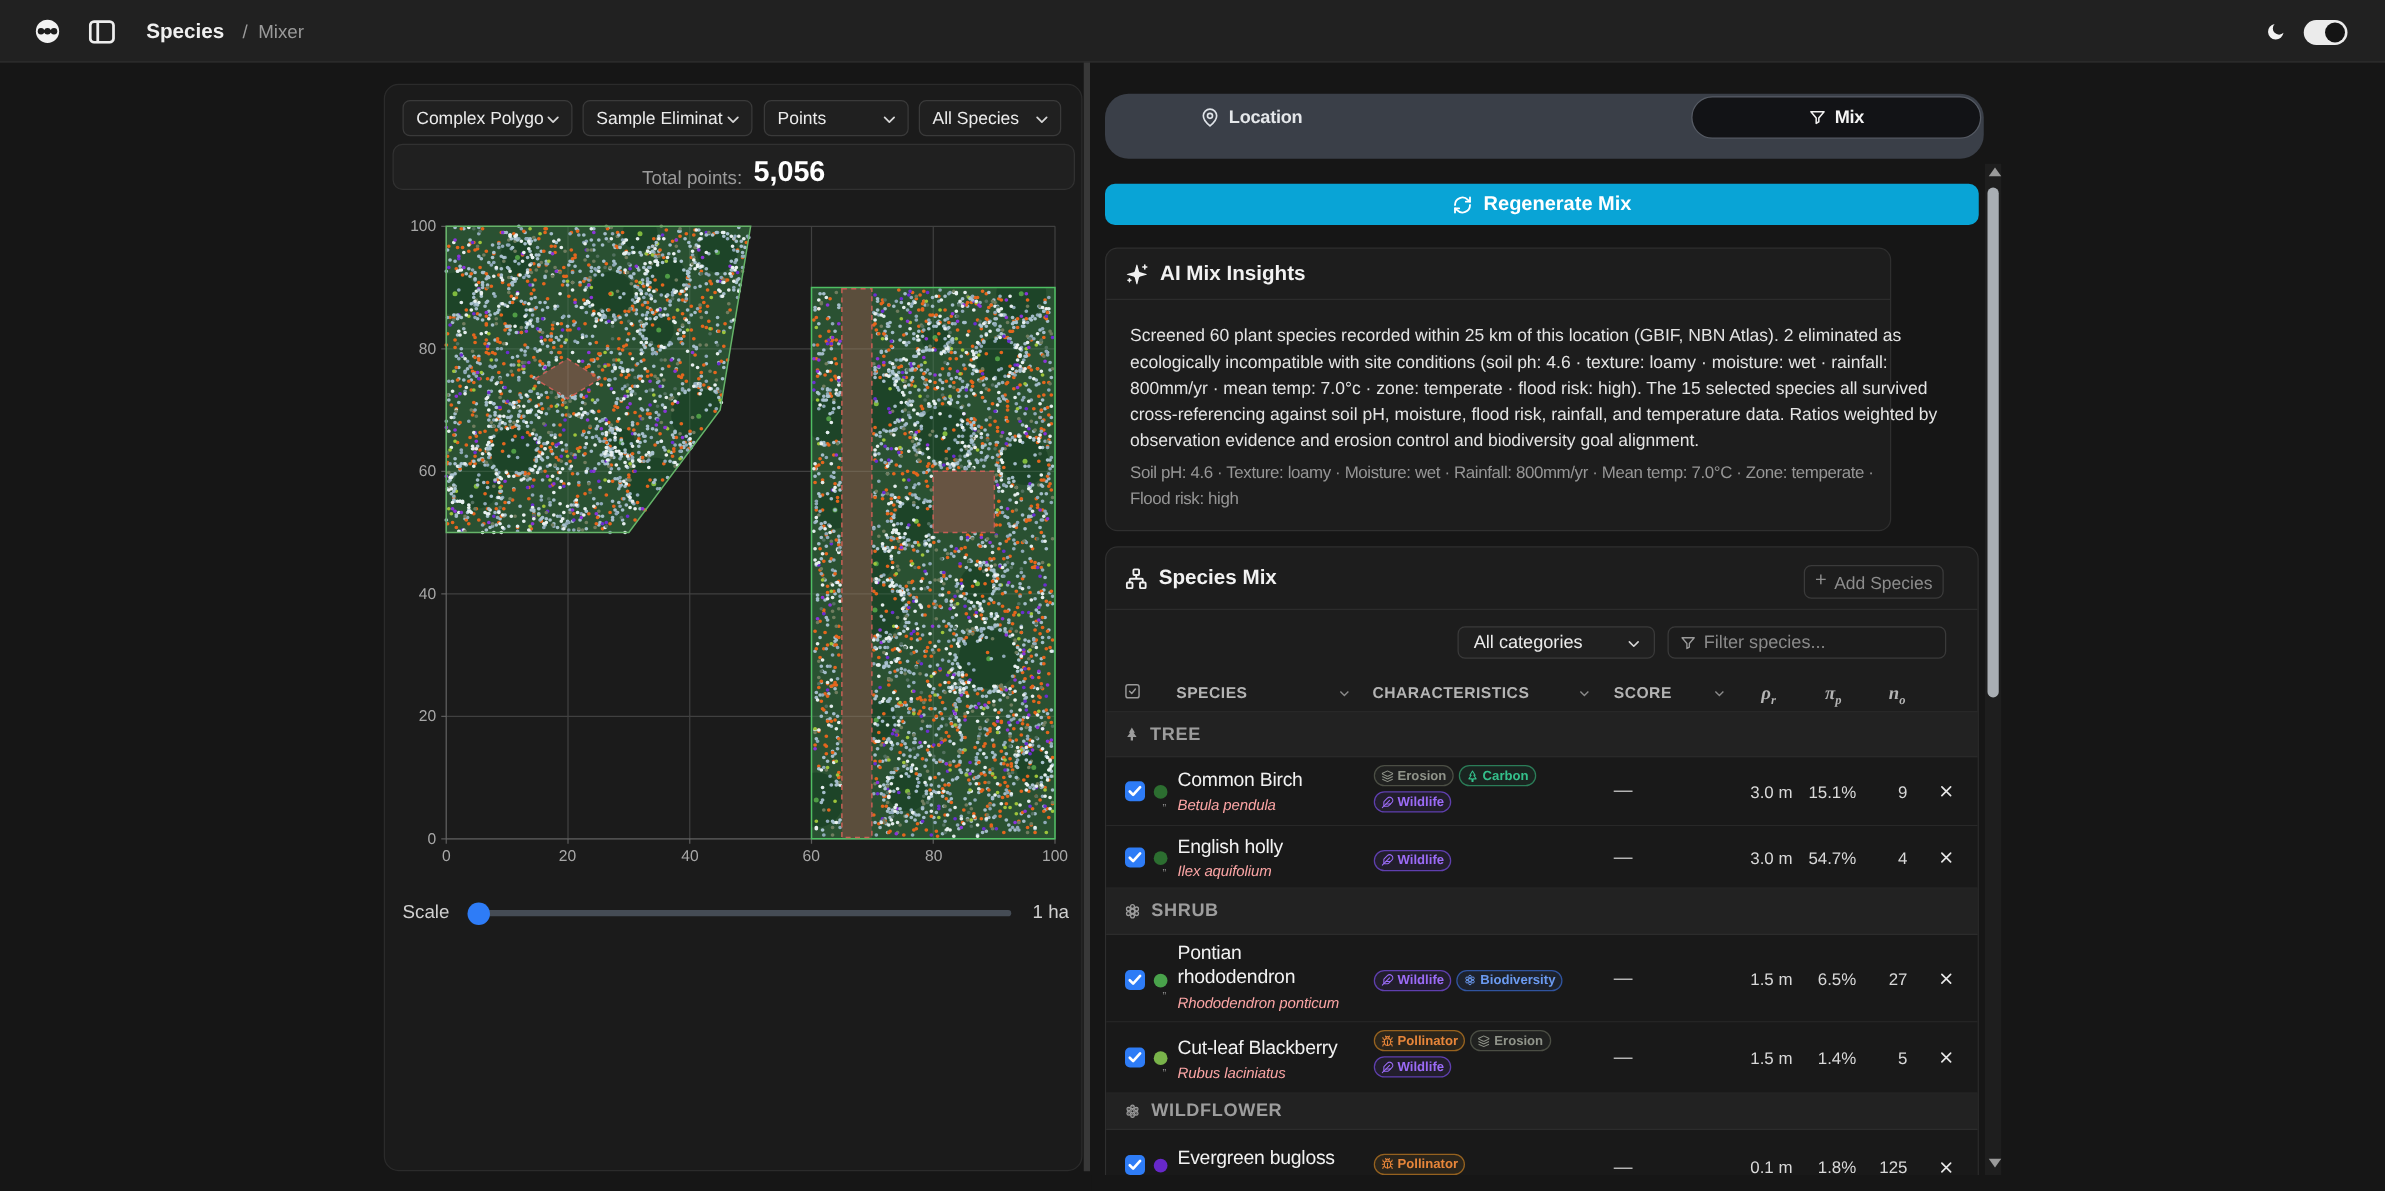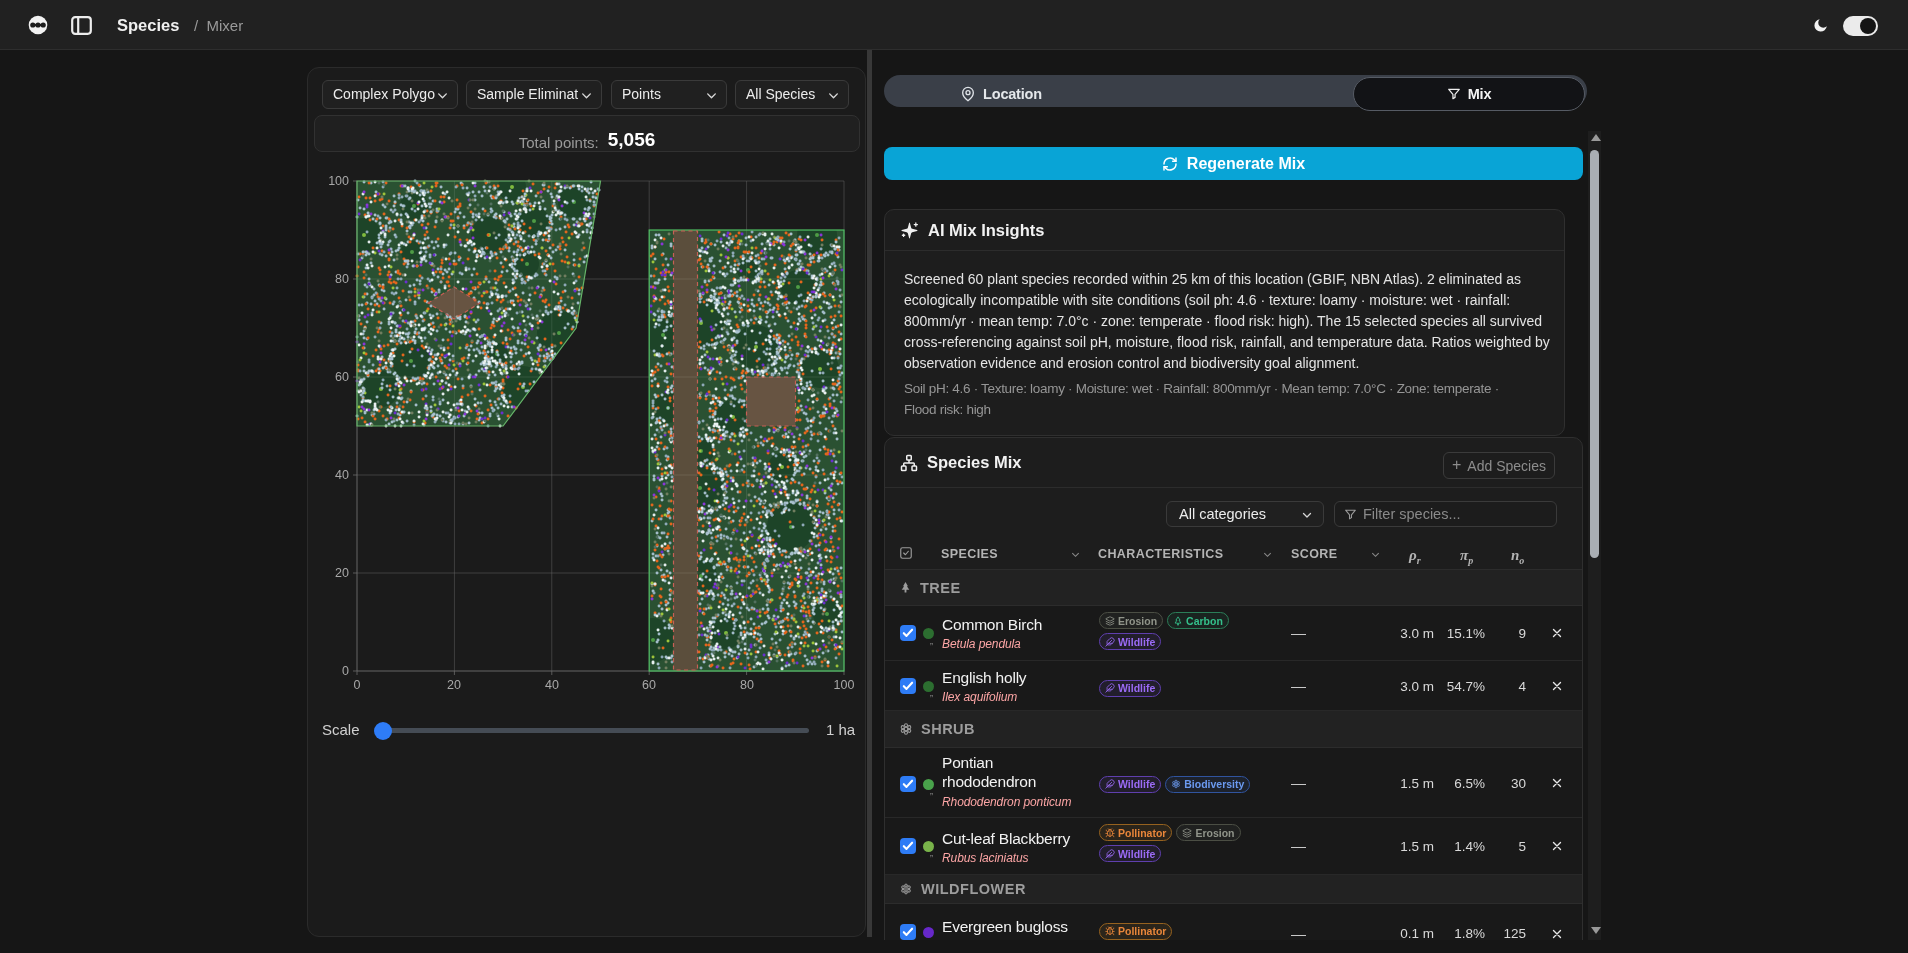--- a/index.html
+++ b/index.html
@@ -11,26 +11,26 @@
 #leftcard { position:absolute; left:307px; top:67px; width:559px; height:870px;
   background:#1b1b1b; border:1px solid #2b2b2b; border-radius:12px; }
 .dd { position:absolute; height:29px; background:#202020; border:1px solid #3a3a3a;
   border-radius:6px; color:#ececec; font-size:14px; line-height:27px;
   padding-left:10px; padding-right:26px; white-space:nowrap; overflow:hidden; }
 .dd svg { position:absolute; right:8px; top:8px; }
 #totalbar { position:absolute; left:314px; top:115px; width:546px; height:37px;
   background:#202020; border:1px solid #313131; border-radius:8px;
   display:flex; align-items:flex-end; justify-content:center; }
 #totalbar .lbl { color:#9a9a9a; font-size:15px; }
-#totalbar .val { color:#ffffff; font-size:19px; font-weight:bold; margin-left:9px; }
+#totalbar .val { color:#ffffff; font-size:23px; font-weight:bold; margin-left:9px; }
 .chart { position:absolute; left:300px; top:160px; }
 .tick { fill:#a8a8a8; font-size:12.5px; font-family:"Liberation Sans",sans-serif; }
 #scalerow { position:absolute; left:307px; top:716px; width:559px; height:30px; }
 #divider { position:absolute; left:867px; top:50px; width:5px; height:887px; background:#383838; }
-#tabbar { position:absolute; left:884px; top:75px; width:703px; height:32px;
+#tabbar { position:absolute; left:884px; top:75px; width:703px; height:52px;
   border-radius:19px; background:#3a3f48; }
 .tabcell { position:absolute; top:0; height:38px; display:flex; align-items:center;
   justify-content:center; gap:7px; color:#e4e7ea; font-size:14.5px; font-weight:600;
   letter-spacing:-0.2px; }
 #mixpill { position:absolute; left:469px; top:2px; width:232px; height:34px;
   border-radius:17px; background:#121316; border:1px solid #565b64; }
 #regen { position:absolute; left:884px; top:147px; width:699px; height:33px;
   background:#09a4d6; border-radius:8px; display:flex; align-items:center;
   justify-content:center; gap:9px; color:#ffffff; font-size:16px; font-weight:600; }
 .card { position:absolute; background:#1d1d1d; border:1px solid #2f2f2f; border-radius:10px; }
@@ -274,21 +274,21 @@
 <div id="regen">
   <svg width="16" height="16" viewBox="0 0 24 24" fill="none" stroke="#ffffff" stroke-width="2.2" stroke-linecap="round" stroke-linejoin="round">
       <path d="M3 12a9 9 0 0 1 15.5-6.2L21 8"></path>
       <path d="M21 3v5h-5"></path>
       <path d="M21 12a9 9 0 0 1-15.5 6.2L3 16"></path>
       <path d="M8 16H3v5"></path>
     </svg>
   <span>Regenerate Mix</span>
 </div>
 
-<div class="card" id="aicard" style="left:884px;top:209px;width:681px;height:227px">
+<div class="card" id="aicard" style="left:884px;top:198px;width:629px;height:227px">
   <div class="cardhead">
     <svg width="19" height="19" viewBox="0 0 24 24" fill="#f0f0f0">
         <path d="M9.9 15.5a2 2 0 0 0-1.4-1.4L2.3 12.5a.5.5 0 0 1 0-1L8.5 9.9A2 2 0 0 0 9.9 8.5l1.6-6.1a.5.5 0 0 1 1 0l1.6 6.1a2 2 0 0 0 1.4 1.4l6.1 1.6a.5.5 0 0 1 0 1l-6.1 1.6a2 2 0 0 0-1.4 1.4l-1.6 6.1a.5.5 0 0 1-1 0z"></path>
         <path d="M20 2.5v4M22 4.5h-4" stroke="#f0f0f0" stroke-width="1.6" stroke-linecap="round"></path>
         <path d="M4.5 16.5v3M6 18H3" stroke="#f0f0f0" stroke-width="1.6" stroke-linecap="round"></path>
       </svg>
     <span>AI Mix Insights</span>
   </div>
   <div id="aitext">Screened 60 plant species recorded within 25 km of this location (GBIF, NBN Atlas). 2 eliminated as<br>ecologically incompatible with site conditions (soil ph: 4.6 · texture: loamy · moisture: wet · rainfall:<br>800mm/yr · mean temp: 7.0°c · zone: temperate · flood risk: high). The 15 selected species all survived<br>cross-referencing against soil pH, moisture, flood risk, rainfall, and temperature data. Ratios weighted by<br>observation evidence and erosion control and biodiversity goal alignment.</div>
   <div id="aimeta">Soil pH: 4.6 · Texture: loamy · Moisture: wet · Rainfall: 800mm/yr · Mean temp: 7.0°C · Zone: temperate ·<br>Flood risk: high</div>
@@ -443,21 +443,21 @@
             <circle cx="17.6" cy="8.8" r="2.6"></circle>
             <circle cx="17.6" cy="15.2" r="2.6"></circle>
             <circle cx="12" cy="18.5" r="2.6"></circle>
             <circle cx="6.4" cy="15.2" r="2.6"></circle>
             <circle cx="6.4" cy="8.8" r="2.6"></circle>
           </svg>Biodiversity</span>
     </div>
     <div class="dash" style="top:26px">—</div>
     <div class="v1" style="top:28px">1.5 m</div>
     <div class="v2" style="top:28px">6.5%</div>
-    <div class="v3" style="top:28px">30</div>
+    <div class="v3" style="top:28px">27</div>
     <svg class="xbtn" style="top:28px" width="14" height="14" viewBox="0 0 24 24" fill="none" stroke="#e8e8e8" stroke-width="2.3" stroke-linecap="round">
         <path d="M18 6 6 18M6 6l12 12"></path>
       </svg>
   </div>
 
   <div class="srow" style="top:380px;height:57px">
     <div class="cb" style="top:20px">
         <svg width="12" height="10" viewBox="0 0 12 10">
           <path d="M1.8 5.2l2.7 2.7 5.6-6.2" stroke="#fff" stroke-width="2.1" fill="none" stroke-linecap="round" stroke-linejoin="round"></path>
         </svg>

